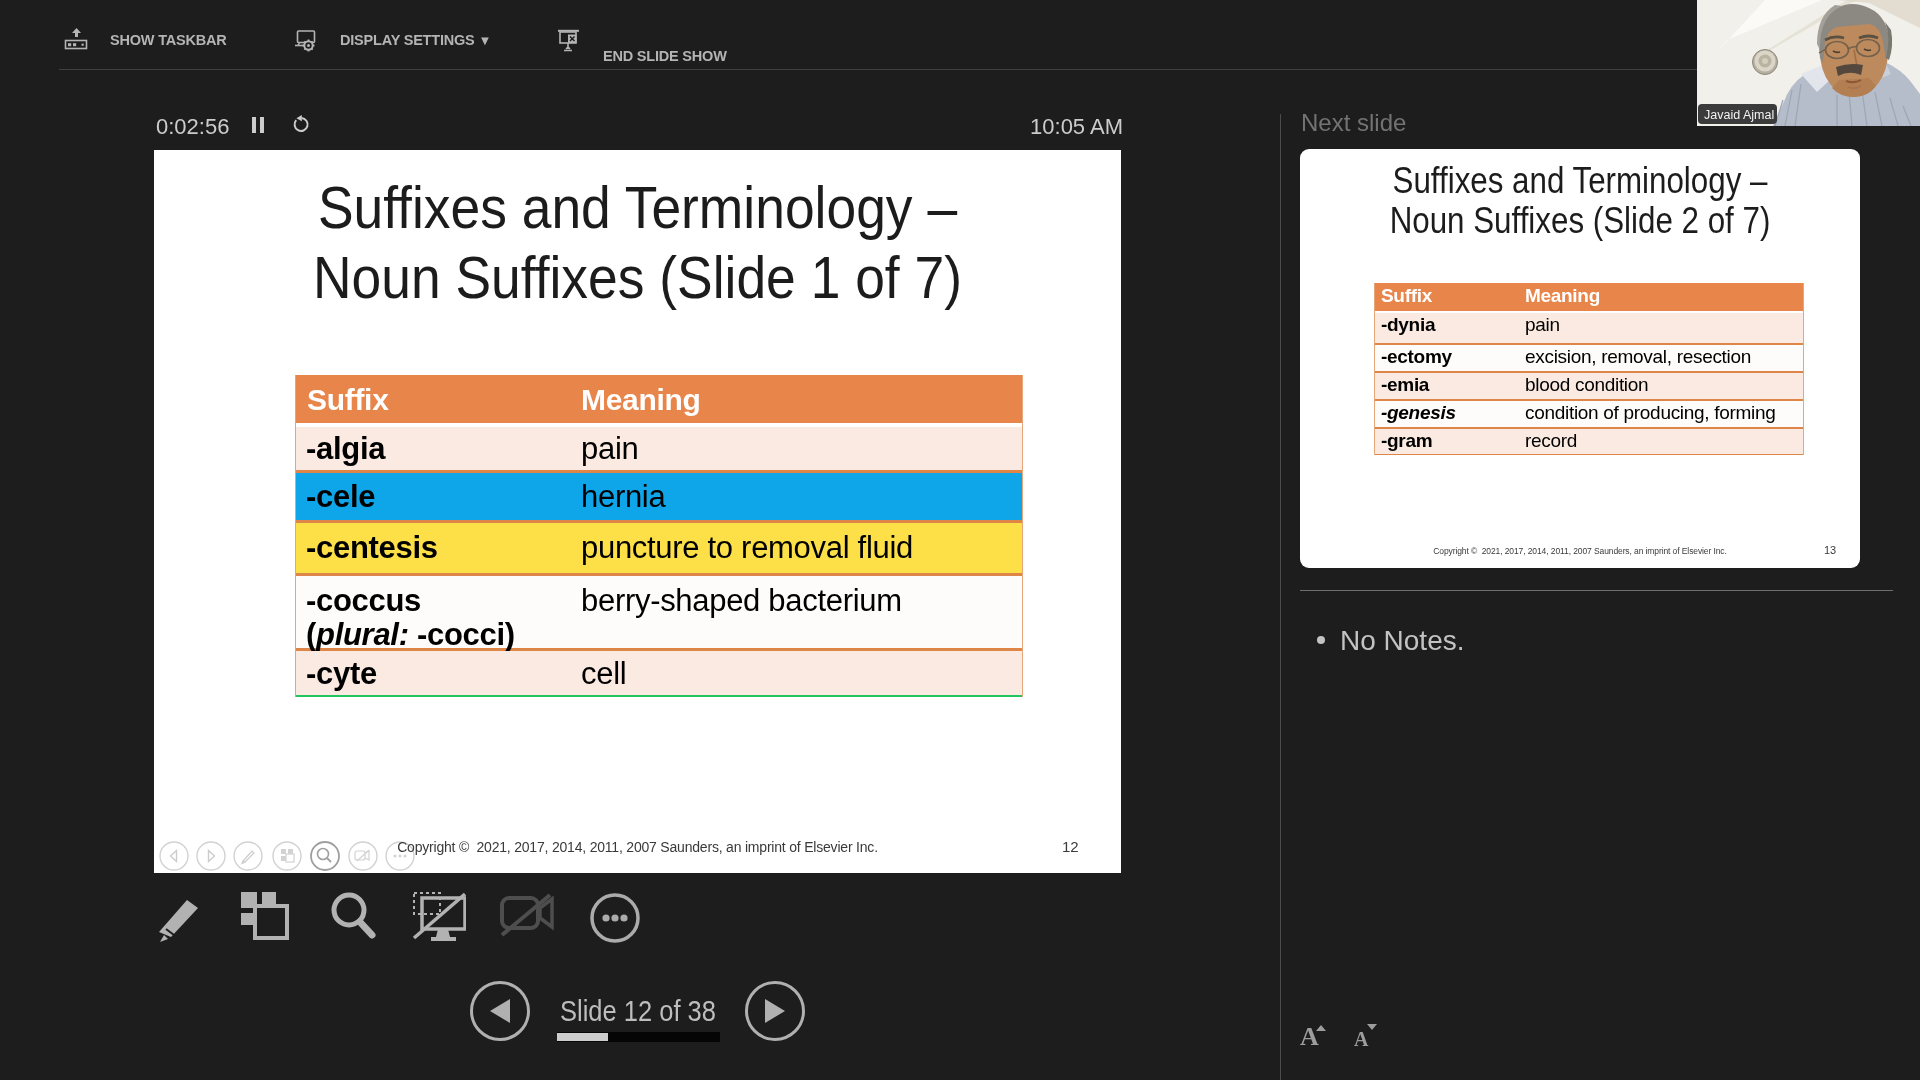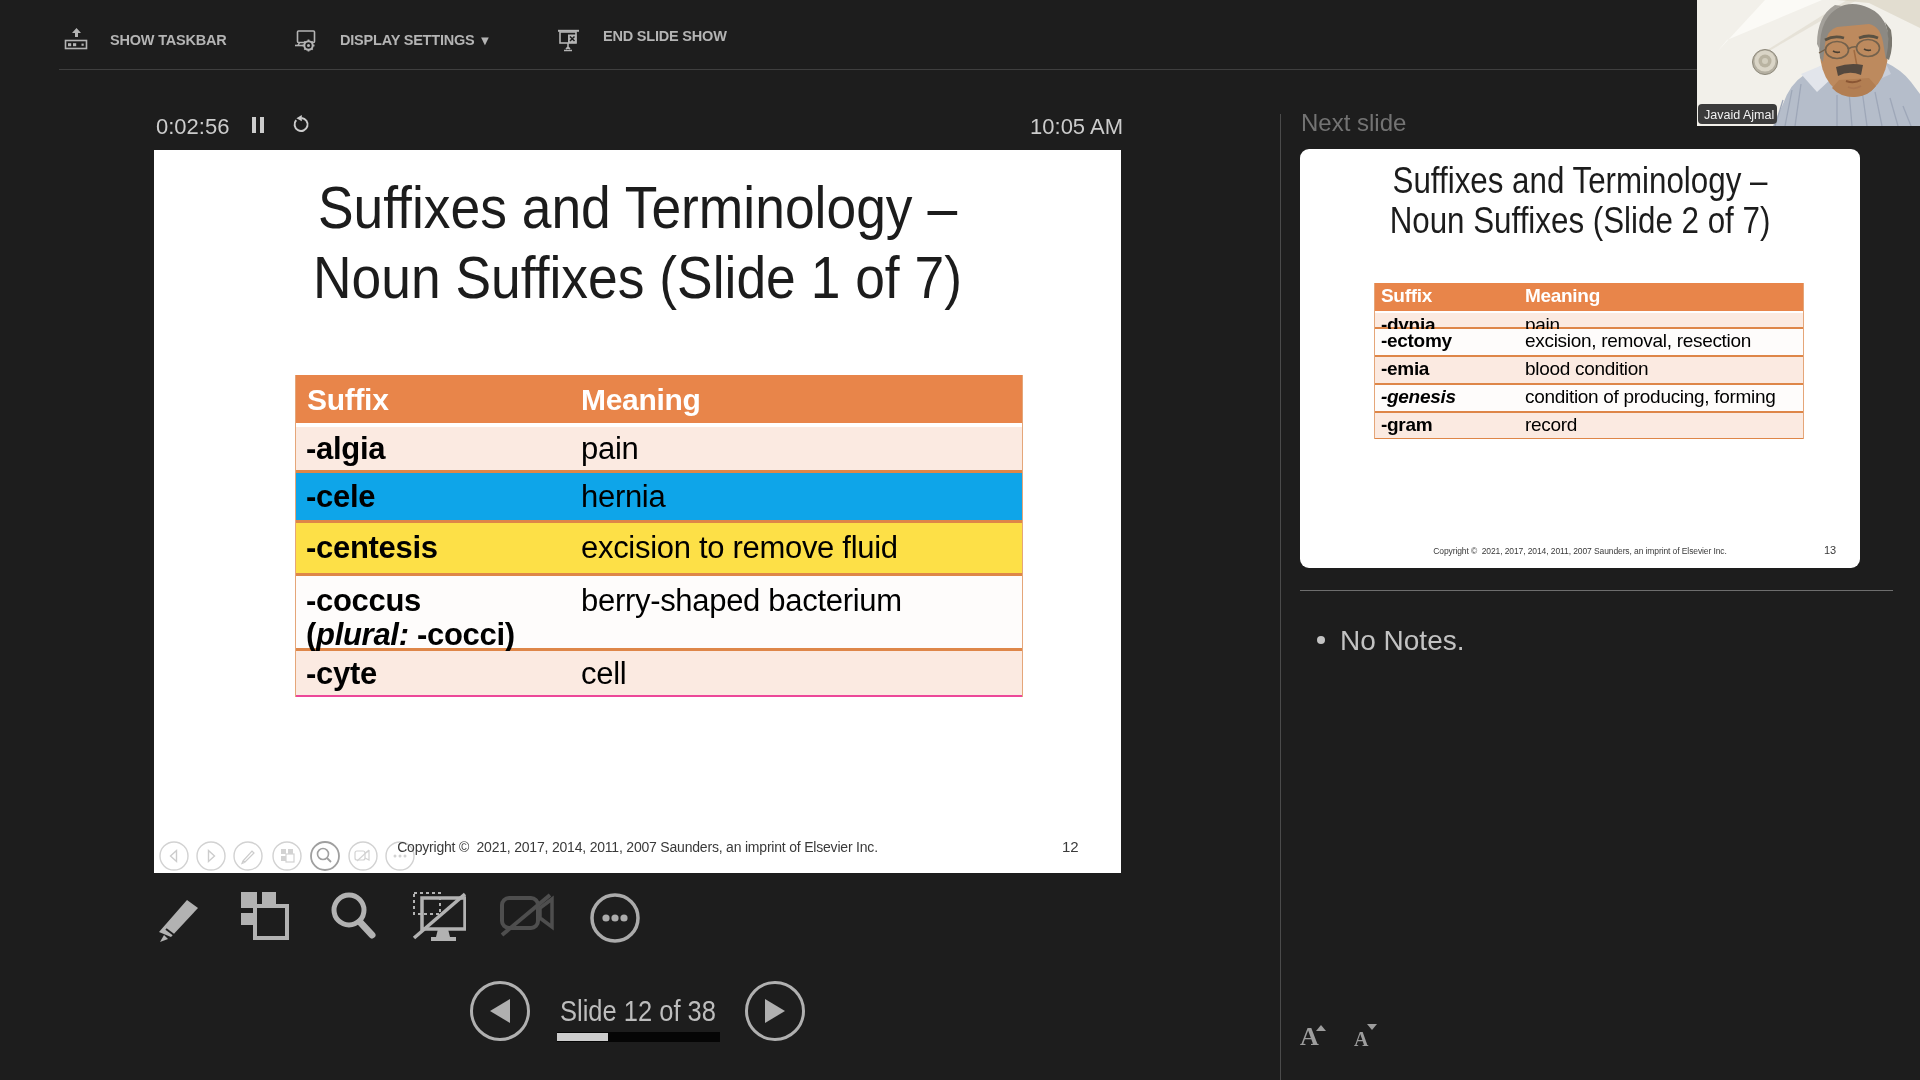--- a/index.html
+++ b/index.html
@@ -42,21 +42,21 @@
 </svg>
 <div class="abs bartxt" style="left:340px;top:32px;">DISPLAY SETTINGS <span style="font-size:13px;">▼</span></div>
 
 <svg class="abs" style="left:557px;top:29px;" width="23" height="23" viewBox="0 0 23 23">
   <path d="M1 1.8 L22 1.8" stroke="#b4b4b4" stroke-width="2"></path>
   <rect x="3" y="3" width="16" height="11" fill="none" stroke="#b4b4b4" stroke-width="1.6"></rect>
   <rect x="11" y="5.5" width="8.5" height="8.5" fill="#b4b4b4"></rect>
   <path d="M13 7.5 L17.5 12 M17.5 7.5 L13 12" stroke="#1d1d1d" stroke-width="1.5"></path>
   <path d="M11 14 L11 20 M7 21.5 L15 21.5 M9 20 L11 18 M13 20 L11 18" stroke="#b4b4b4" stroke-width="1.6"></path>
 </svg>
-<div class="abs bartxt" style="left:603px;top:28px;">END SLIDE SHOW</div>
+<div class="abs bartxt" style="left:603px;top:48px;">END SLIDE SHOW</div>
 
 <div class="abs" style="left:59px;top:69px;width:1638px;height:1px;background:#3f3f3f;"></div>
 
 <div class="abs" style="left:156px;top:114px;font-size:22px;color:#cccccc;">0:02:56</div>
 <div class="abs" style="left:252px;top:117px;width:4px;height:16px;background:#cccccc;"></div>
 <div class="abs" style="left:260px;top:117px;width:4px;height:16px;background:#cccccc;"></div>
 <svg class="abs" style="left:292px;top:115px;" width="19" height="19" viewBox="0 0 19 19">
   <path d="M 4.2 5.2 A 6.5 6.5 0 1 0 9.5 3" fill="none" stroke="#cccccc" stroke-width="2"></path>
   <path d="M 9.8 0 L 9.8 6.2 L 4.4 3.2 Z" fill="#cccccc"></path>
 </svg>
@@ -79,30 +79,30 @@
       <span class="cell" style="left:285px;top:4px;">pain</span>
     </div>
     <div style="height:3px;background:#de8648;"></div>
     <div style="height:47px;background:#0ea5e9;font-size:31px;position:relative;">
       <span class="cell" style="left:10px;top:6px;font-weight:bold;">-cele</span>
       <span class="cell" style="left:285px;top:6px;">hernia</span>
     </div>
     <div style="height:3px;background:#de8648;"></div>
     <div style="height:50px;background:#fde047;font-size:31px;position:relative;">
       <span class="cell" style="left:10px;top:7px;font-weight:bold;">-centesis</span>
-      <span class="cell" style="left:285px;top:7px;">excision to remove fluid</span>
+      <span class="cell" style="left:285px;top:7px;">puncture to removal fluid</span>
     </div>
     <div style="height:3px;background:#de8648;"></div>
     <div style="height:72px;background:#fefcfb;font-size:31px;position:relative;">
       <span class="cell" style="left:10px;top:7px;font-weight:bold;">-coccus</span>
       <span class="cell" style="left:10px;top:41px;font-weight:bold;">(<i>plural:</i> -cocci)</span>
       <span class="cell" style="left:285px;top:7px;">berry-shaped bacterium</span>
     </div>
     <div style="height:3px;background:#de8648;"></div>
-    <div style="height:46px;background:#fbeae1;font-size:31px;position:relative;border-bottom:2px solid #ec4899;">
+    <div style="height:46px;background:#fbeae1;font-size:31px;position:relative;border-bottom:2px solid #22c55e;">
       <span class="cell" style="left:10px;top:5px;font-weight:bold;">-cyte</span>
       <span class="cell" style="left:285px;top:5px;">cell</span>
     </div>
   </div>
 
   <svg class="abs" style="left:5px;top:690px;" width="420" height="32" viewBox="0 0 420 32">
     <g fill="none" stroke="#d2d2d2" stroke-width="1.4">
       <circle cx="15" cy="16" r="14"></circle>
       <circle cx="52" cy="16" r="14"></circle>
       <circle cx="89" cy="16" r="14"></circle>
@@ -187,21 +187,21 @@
   <div class="abs" style="left:0;top:12px;width:560px;text-align:center;color:#1c1c1c;font-size:36px;line-height:40px;transform:scaleX(0.87);">
     <div>Suffixes and Terminology –</div>
     <div>Noun Suffixes (Slide 2 of 7)</div>
   </div>
   <div class="abs" style="left:74px;top:134px;width:430px;border-left:1px solid #e5a679;border-right:1px solid #e5a679;">
     <div style="height:28px;background:#e8854a;color:#fff;font-weight:bold;font-size:19px;position:relative;">
       <span class="cell" style="left:6px;top:2px;">Suffix</span>
       <span class="cell" style="left:150px;top:2px;">Meaning</span>
     </div>
     <div style="height:2px;background:#ffffff;"></div>
-    <div style="height:14px;background:#fbeae1;font-size:19px;position:relative;">
+    <div style="height:30px;background:#fbeae1;font-size:19px;position:relative;">
       <span class="cell" style="left:6px;top:1px;font-weight:bold;">-dynia</span>
       <span class="cell" style="left:150px;top:1px;">pain</span>
     </div>
     <div style="height:2px;background:#de8648;"></div>
     <div style="height:26px;background:#fefcfb;font-size:19px;position:relative;">
       <span class="cell" style="left:6px;top:1px;font-weight:bold;">-ectomy</span>
       <span class="cell" style="left:150px;top:1px;">excision, removal, resection</span>
     </div>
     <div style="height:2px;background:#de8648;"></div>
     <div style="height:26px;background:#fbeae1;font-size:19px;position:relative;">

